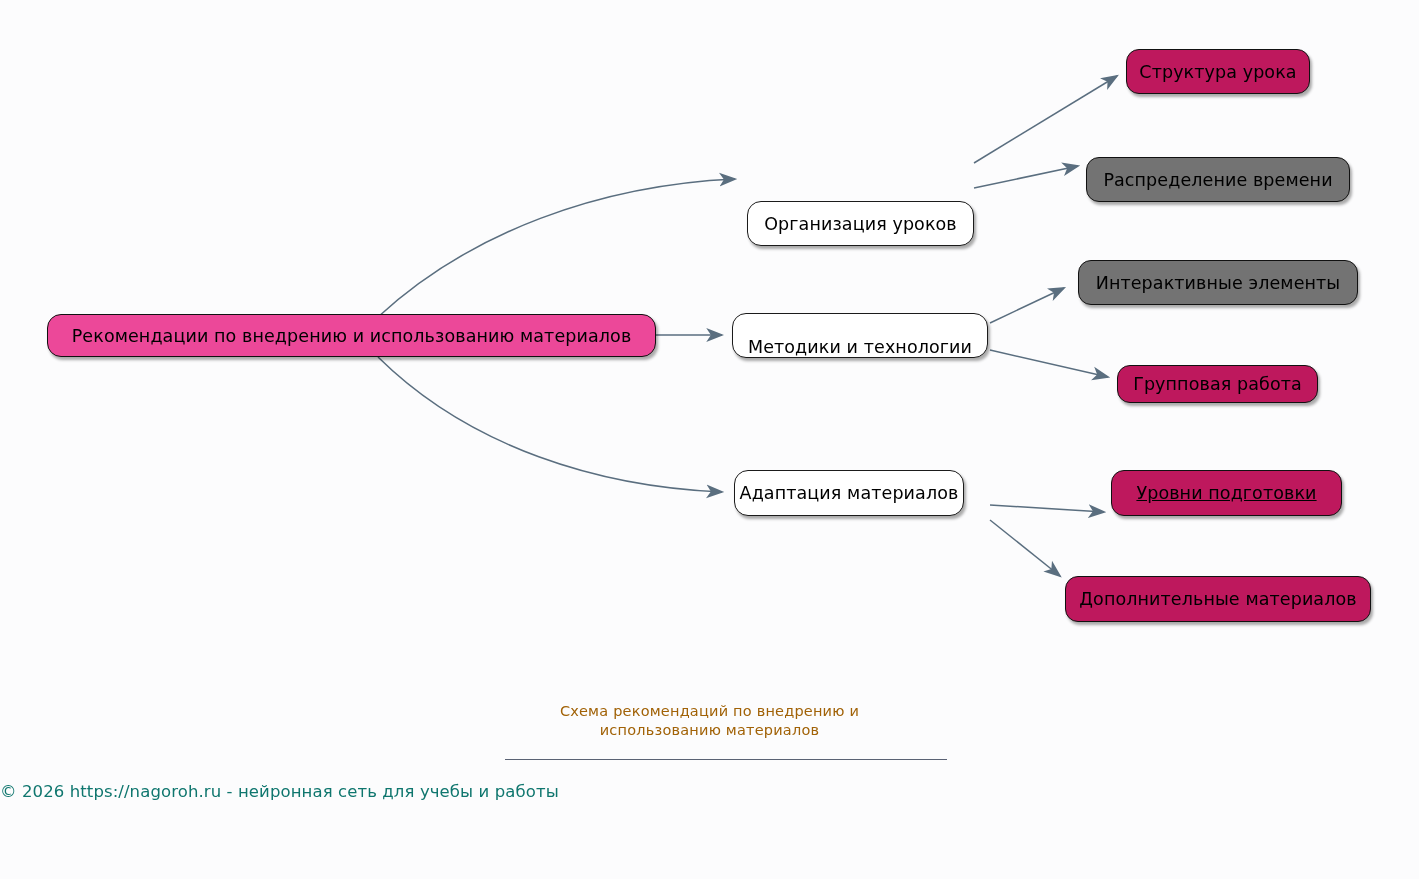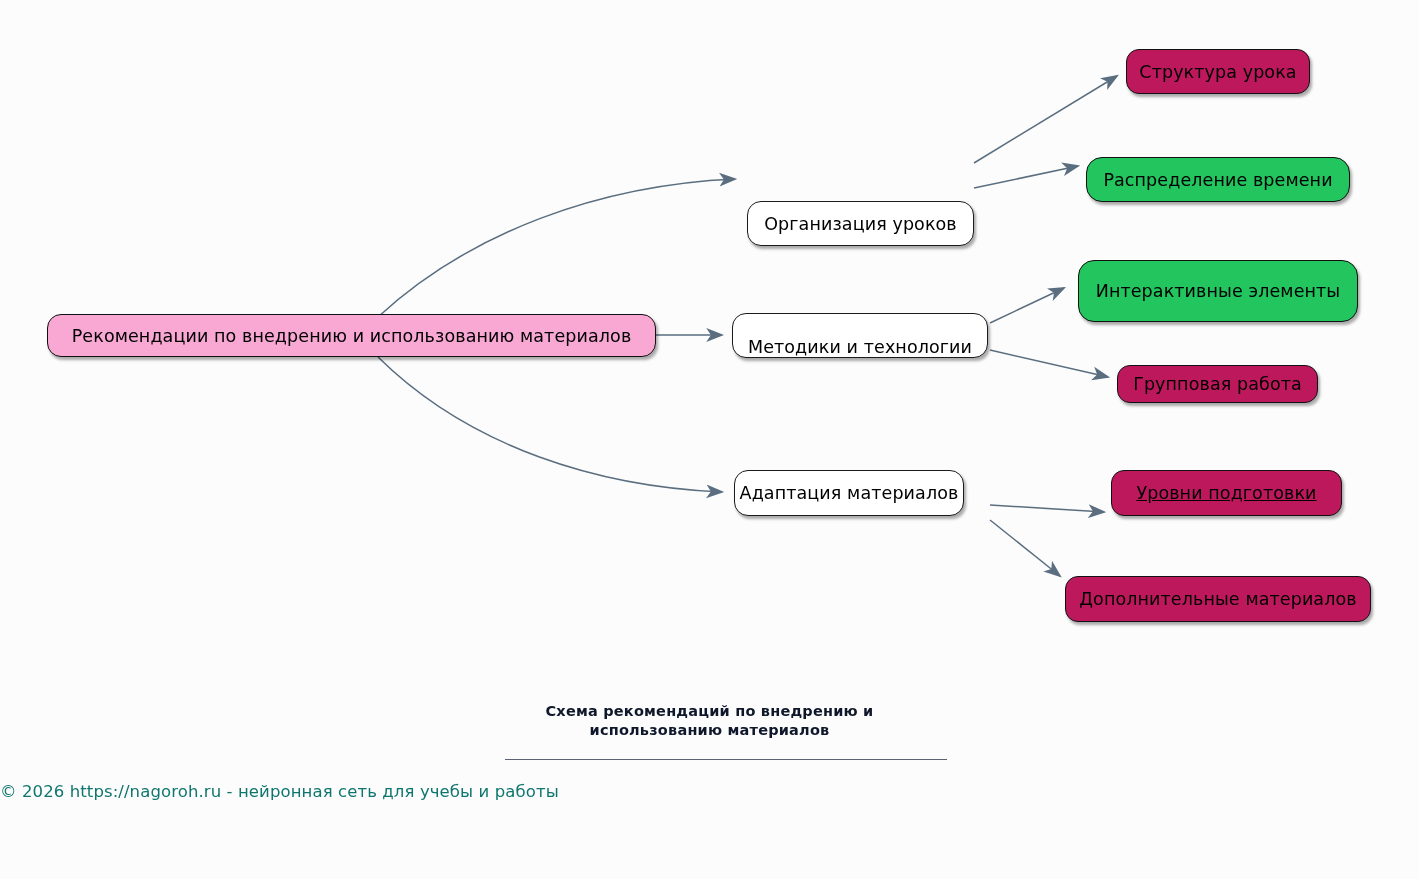--- a/index.html
+++ b/index.html
@@ -30,49 +30,48 @@
     align-items: center;
     justify-content: center;
     white-space: nowrap;
     border-radius: 12px;
     font-size: 17.5px;
     letter-spacing: 0.1px;
     color: #000000;
     box-shadow: 2px 3px 3px rgba(0,0,0,0.33);
   }
   .node.root {
-    background: #f9a8d4;
+    background: #ec4899;
     border: 1.6px solid #111111;
     border-radius: 14px;
     font-size: 17.5px;
   }
   .node.branch {
     background: #ffffff;
     border: 1.6px solid #1b1b1b;
     border-radius: 14px;
   }
   .node.leaf {
     background: #be185d;
     border: 1.6px solid #111111;
     border-radius: 13px;
   }
   .node.leaf.muted {
-    background: #22c55e;
-    border-radius: 16px;
+    background: #737373;
   }
 
   #caption {
     position: absolute;
     left: 0;
     top: 702px;
     width: 1419px;
     text-align: center;
-    color: #0f172a;
+    color: #a16207;
     font-size: 14.5px;
-    font-weight: bold;
+    font-weight: normal;
     line-height: 19px;
     letter-spacing: 0.2px;
   }
   #caption .line2 { display: block; }
   #rule {
     position: absolute;
     left: 505px;
     top: 759px;
     width: 442px;
     height: 1px;
@@ -134,21 +133,21 @@
   </div>
 
   <div class="node leaf" style="left:1126px; top:49px; width:184px; height:45px;">
     <span>Структура урока</span>
   </div>
 
   <div class="node leaf muted" style="left:1086px; top:157px; width:264px; height:45px;">
     <span>Распределение времени</span>
   </div>
 
-  <div class="node leaf muted" style="left:1078px; top:260px; width:280px; height:62px;">
+  <div class="node leaf muted" style="left:1078px; top:260px; width:280px; height:45px;">
     <span>Интерактивные элементы</span>
   </div>
 
   <div class="node leaf" style="left:1117px; top:365px; width:201px; height:38px;">
     <span>Групповая работа</span>
   </div>
 
   <div class="node leaf" style="left:1111px; top:470px; width:231px; height:46px;text-decoration:underline;">
     <span>Уровни подготовки</span>
   </div>

